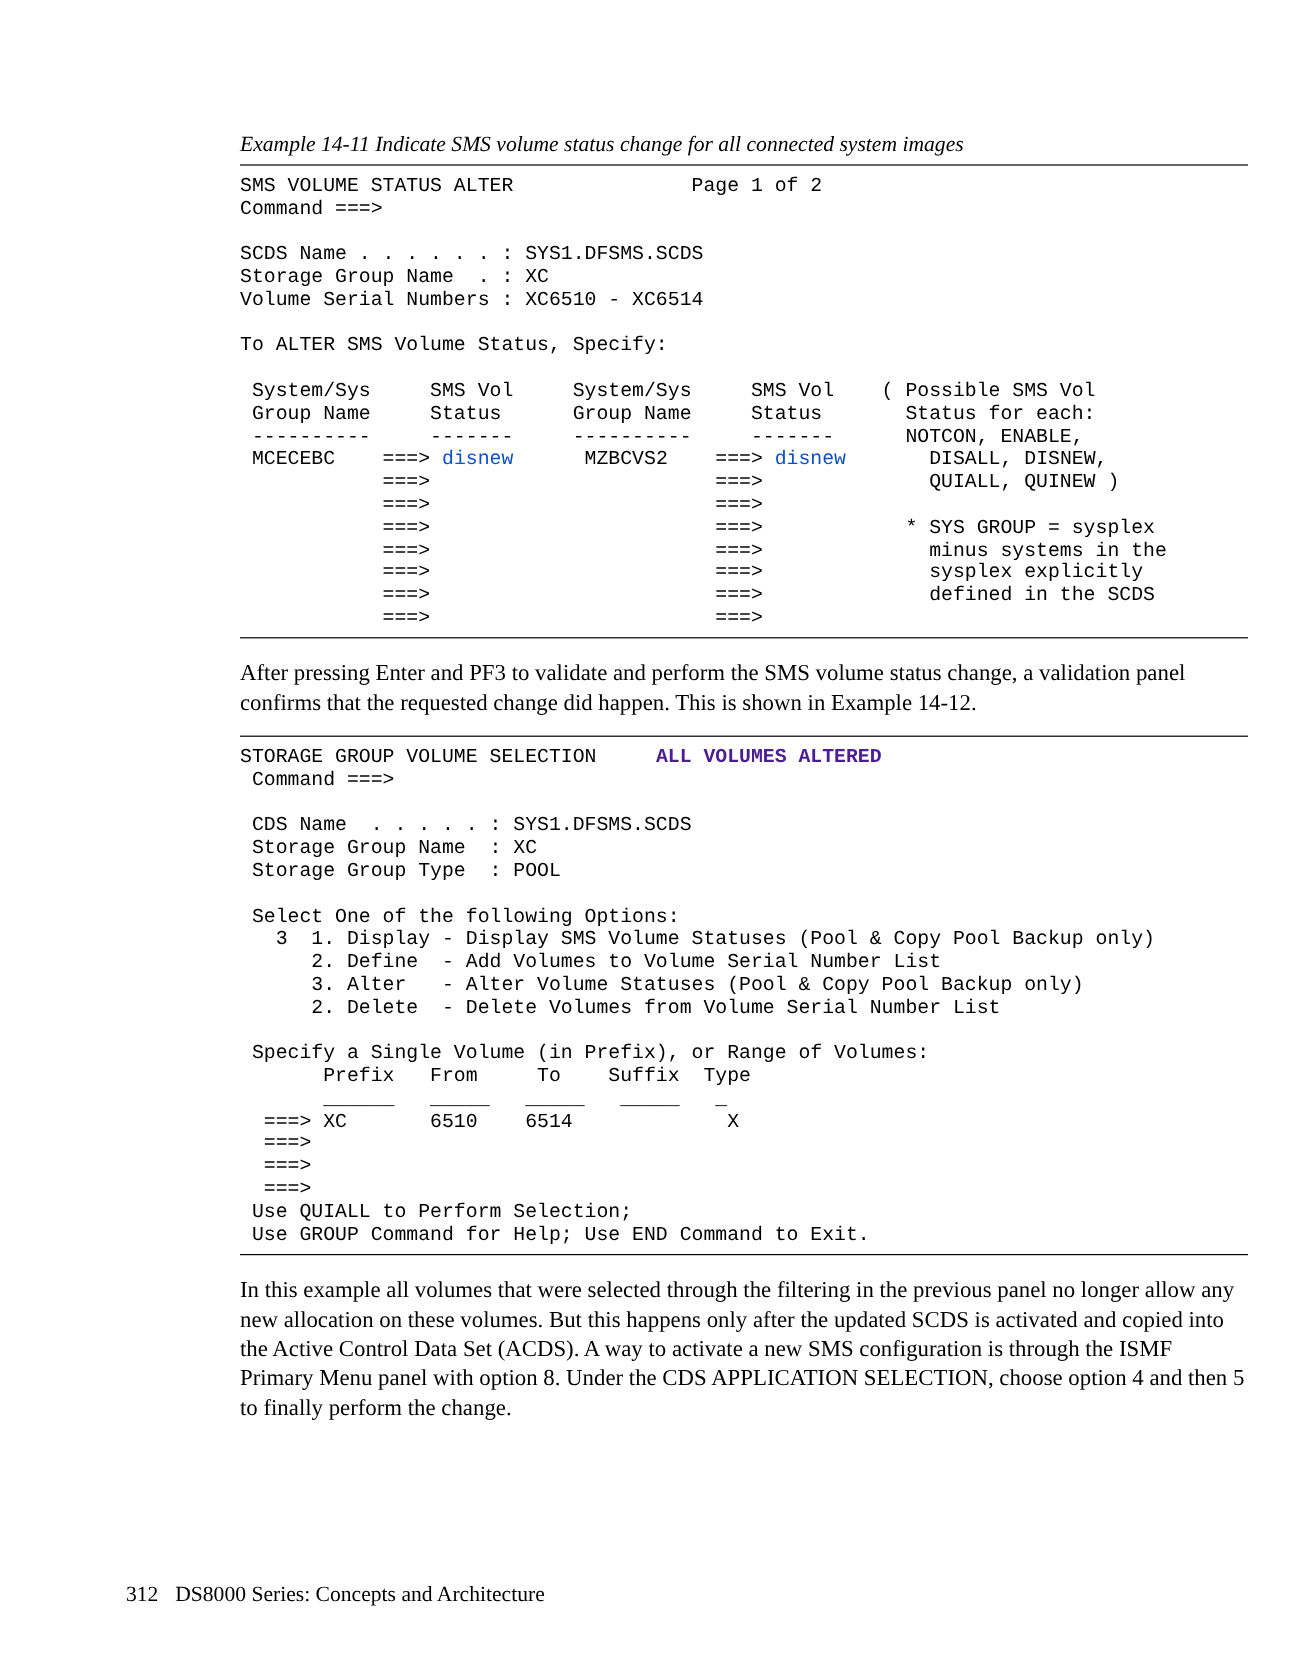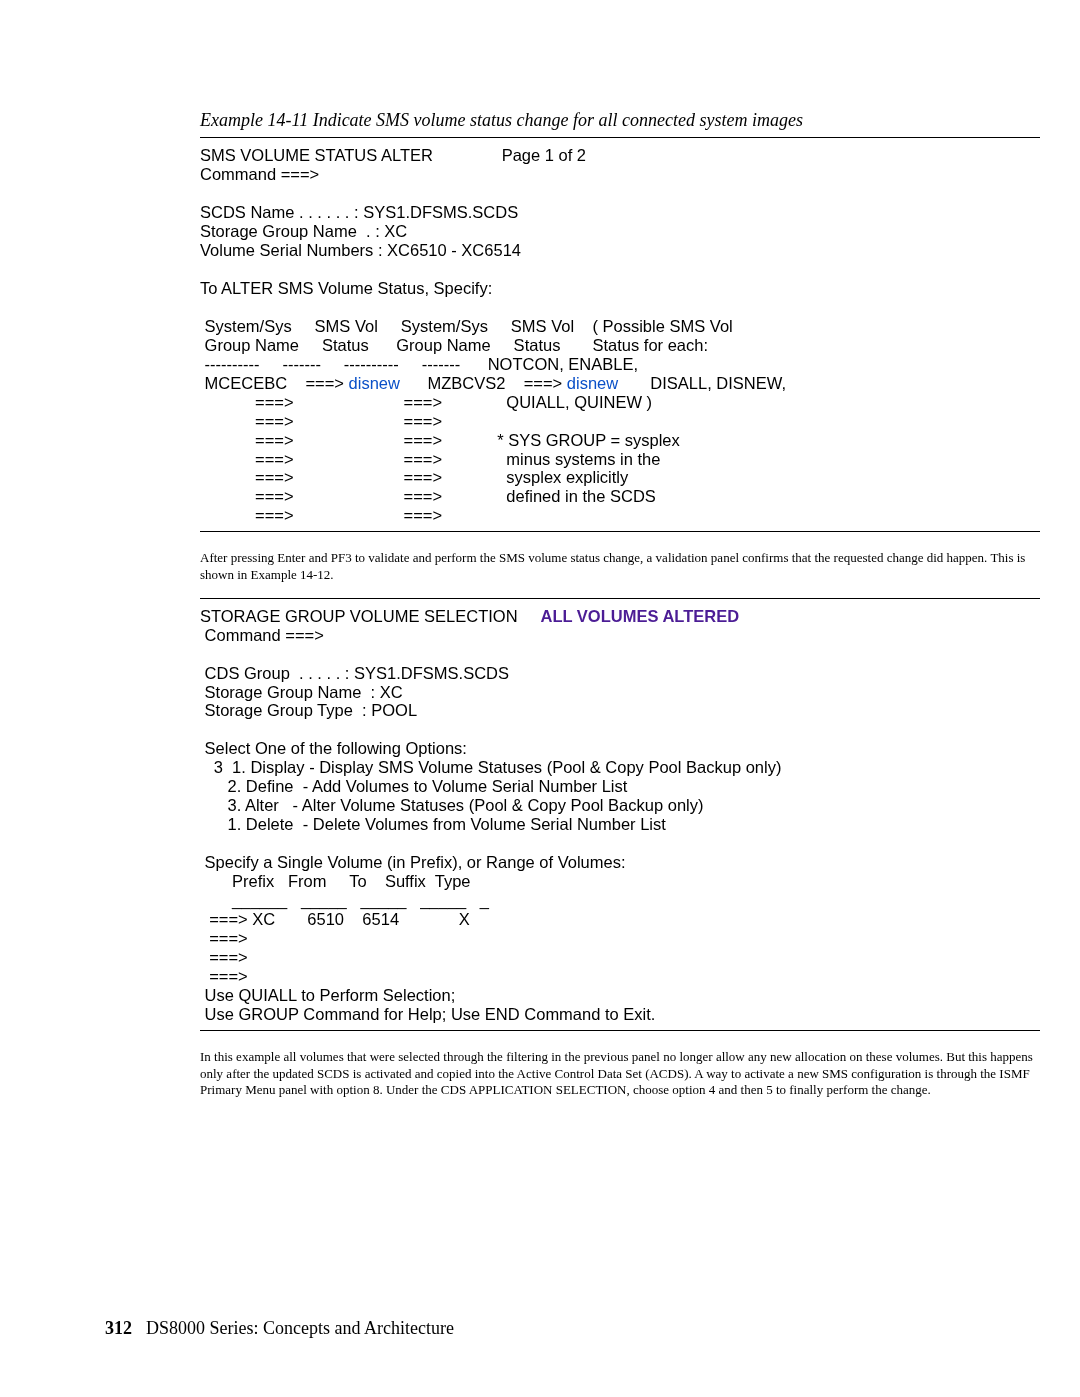--- a/index.html
+++ b/index.html
@@ -23,40 +23,40 @@
   }
   .rule {
     border-top: 1.5px solid #000;
     margin: 2px 0 8px 0;
   }
   .rule-bottom {
     border-top: 1.5px solid #000;
     margin: 6px 0 18px 0;
   }
   .code {
-    font-family: Liberation Sans, sans-serif;
+    font-family: Liberation Mono, monospace;
     font-size: 16.5px;
     line-height: 1.15;
     white-space: pre;
   }
   .code .hl { color: #0a50c8; }
   .code .bold { font-weight: bold; color: #4c1d95; }
   .body-text {
-    font-size: 13px;
+    font-size: 19px;
     line-height: 1.28;
     margin: 12px 0 14px 0;
     font-family: Liberation Serif, serif;
   }
   .footer {
     position: absolute;
     left: 105px;
     bottom: 58px;
     font-size: 18px;
   }
-  .footer .pn { font-weight: bold; margin-right: 14px; text-align: right; }
+  .footer .pn { font-weight: normal; margin-right: 14px; text-align: right; }
 </style>
 </head>
 <body>
 
 <div class="page">
 
   <p class="caption">Example 14-11   Indicate SMS volume status change for all connected system images</p>
   <div class="rule"></div>
   <div class="code"><span>SMS VOLUME STATUS ALTER               Page 1 of 2</span>
 <span>Command ===&gt;</span>
@@ -79,29 +79,29 @@
 <span>            ===&gt;                        ===&gt;              defined in the SCDS</span>
 <span>            ===&gt;                        ===&gt;</span></div>
   <div class="rule-bottom"></div>
 
   <p class="body-text">After pressing Enter and PF3 to validate and perform the SMS volume status change, a validation panel confirms that the requested change did happen. This is shown in Example 14-12.</p>
 
   <div class="rule"></div>
   <div class="code"><span>STORAGE GROUP VOLUME SELECTION     </span><span class="bold">ALL VOLUMES ALTERED</span>
 <span> Command ===&gt;</span>
 
-<span> CDS Group  . . . . . : SYS1.DFSMS.SCDS</span>
+<span> CDS Name  . . . . . : SYS1.DFSMS.SCDS</span>
 <span> Storage Group Name  : XC</span>
 <span> Storage Group Type  : POOL</span>
 
 <span> Select One of the following Options:</span>
 <span>   3  1. Display - Display SMS Volume Statuses (Pool &amp; Copy Pool Backup only)</span>
 <span>      2. Define  - Add Volumes to Volume Serial Number List</span>
 <span>      3. Alter   - Alter Volume Statuses (Pool &amp; Copy Pool Backup only)</span>
-<span>      1. Delete  - Delete Volumes from Volume Serial Number List</span>
+<span>      2. Delete  - Delete Volumes from Volume Serial Number List</span>
 
 <span> Specify a Single Volume (in Prefix), or Range of Volumes:</span>
 <span>       Prefix   From     To    Suffix  Type</span>
 <span>       ______   _____   _____   _____   _</span>
 <span>  ===&gt; XC       6510    6514             X</span>
 <span>  ===&gt;</span>
 <span>  ===&gt;</span>
 <span>  ===&gt;</span>
 <span> Use QUIALL to Perform Selection;</span>
 <span> Use GROUP Command for Help; Use END Command to Exit.</span></div>

